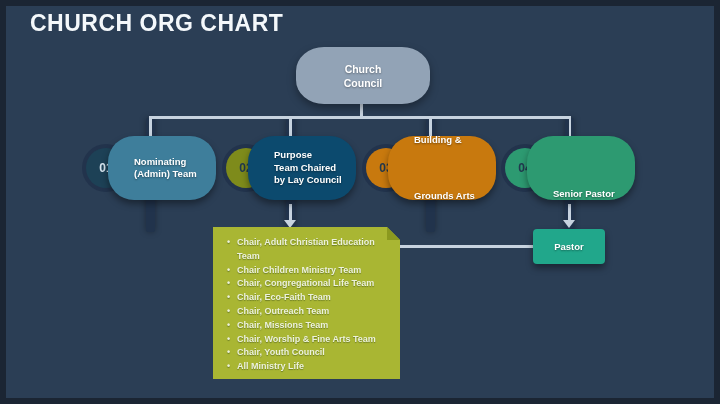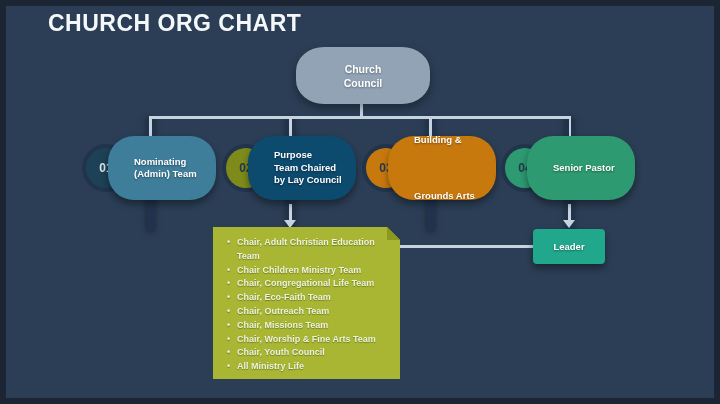--- a/index.html
+++ b/index.html
@@ -1,20 +1,20 @@
 <!DOCTYPE html>
 <html><head>
 <meta charset="utf-8">
 <style>
   html,body{margin:0;padding:0;background:#10161f;}
   *{box-sizing:border-box;font-family:"Liberation Sans",sans-serif;}
   #stage{position:relative;width:720px;height:404px;background:#2B3E55;overflow:hidden;}
   #frame{position:absolute;inset:0;border:6px solid #1B2533;pointer-events:none;z-index:50;}
 
-  .page-title{position:absolute;left:48px;top:10px;font-size:23px;font-weight:800;
+  .page-title{position:absolute;left:30px;top:10px;font-size:23px;font-weight:800;
     color:#F4F8FB;letter-spacing:.5px;z-index:10;}
 
   
   .ribbon{position:absolute;top:118px;width:9px;height:114px;background:#21334C;
     border-radius:2px;box-shadow:0 0 6px rgba(0,0,0,.35);z-index:1;}
 
   
   .line{position:absolute;background:#C7D3DF;z-index:2;}
   .arrowhead{position:absolute;width:0;height:0;border-left:6px solid transparent;
     border-right:6px solid transparent;border-top:8px solid #C7D3DF;z-index:2;}
@@ -120,38 +120,38 @@
       <span>Building &amp;</span>
       <span>Grounds Arts</span>
     </div>
   </div>
 
   <div class="node" style="left:503px">
     <div class="bracket"></div>
     <div class="lobe" style="background-color: rgb(45, 154, 113);">
       <span class="num" style="color: rgb(34, 57, 79);">04</span>
     </div>
-    <div class="body" style="background-color: rgb(45, 154, 113);">
+    <div class="body" style="background-color: rgb(45, 154, 113); justify-content: flex-end;">
       <span>Senior Pastor</span>
     </div>
   </div>
 
   <div class="listbox" style="background-color: rgb(169, 182, 51);">
     <ul>
       <li>Chair, Adult Christian Education Team</li>
       <li>Chair Children Ministry Team</li>
       <li>Chair, Congregational Life Team</li>
       <li>Chair, Eco-Faith Team</li>
       <li>Chair, Outreach Team</li>
       <li>Chair, Missions Team</li>
       <li>Chair, Worship &amp; Fine Arts Team</li>
       <li>Chair, Youth Council</li>
       <li>All Ministry Life</li>
     </ul>
   </div>
   <div class="fold" style="right: 320px; top: 227px; background-color: rgb(139, 153, 31);"></div>
 
   <div class="staffbox" style="background-color: rgb(33, 167, 139);">
-    <span>Leader</span>
+    <span>Pastor</span>
   </div>
 
   <div id="frame"></div>
 </div>
 
 </body></html>

